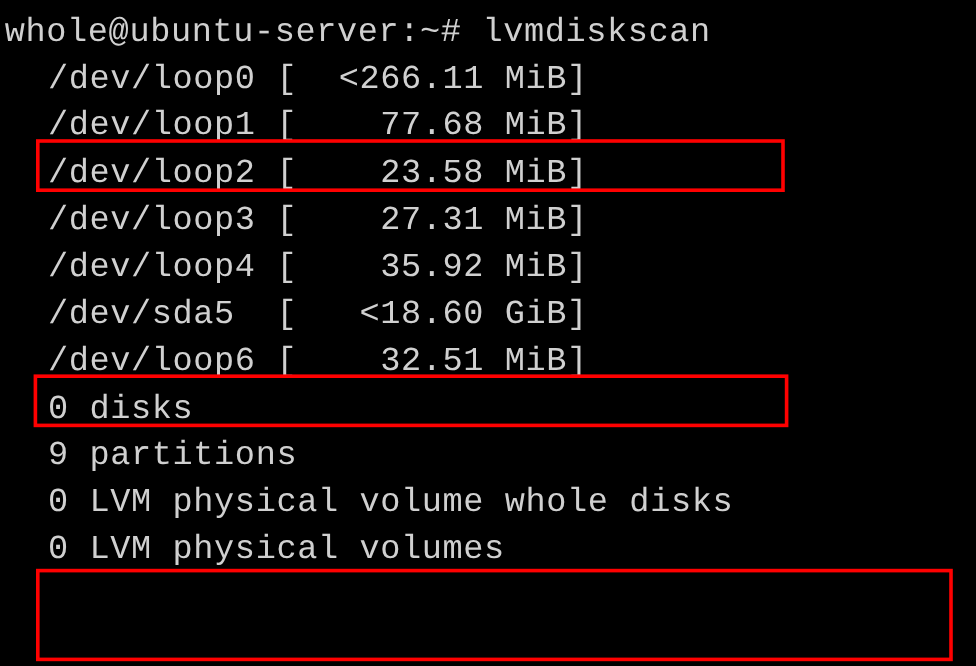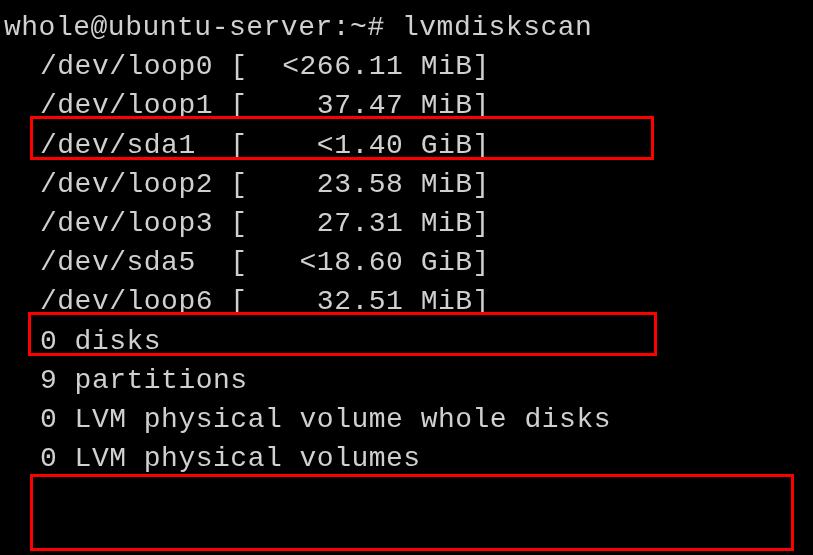--- a/index.html
+++ b/index.html
@@ -50,24 +50,24 @@
       padding-left: 36px;
     }
   </style>
 </head>
 <body>
 
 <div class="line"><span>whole</span>@<span>ubuntu-server</span>:<span>~</span><span>#</span> <span>lvmdiskscan</span></div>
 
 <div id="device-rows">
     <div class="line indent">/dev/loop0 [  &lt;266.11 MiB]</div>
-    <div class="line indent">/dev/loop1 [    37.47 MiB]</div>
-    <div class="line indent">/dev/sda1  [    &lt;1.40 GiB]</div>
+    <div class="line indent">/dev/loop1 [    77.68 MiB]</div>
     <div class="line indent">/dev/loop2 [    23.58 MiB]</div>
     <div class="line indent">/dev/loop3 [    27.31 MiB]</div>
+    <div class="line indent">/dev/loop4 [    35.92 MiB]</div>
     <div class="line indent">/dev/sda5  [   &lt;18.60 GiB]</div>
     <div class="line indent">/dev/loop6 [    32.51 MiB]</div>
   </div>
 
 <div class="line indent">0 disks</div>
 <div class="line indent">9 partitions</div>
 <div class="line indent">0 LVM physical volume whole disks</div>
 <div class="line indent">0 LVM physical volumes</div>
 
 <div class="highlight-box box1"></div>

